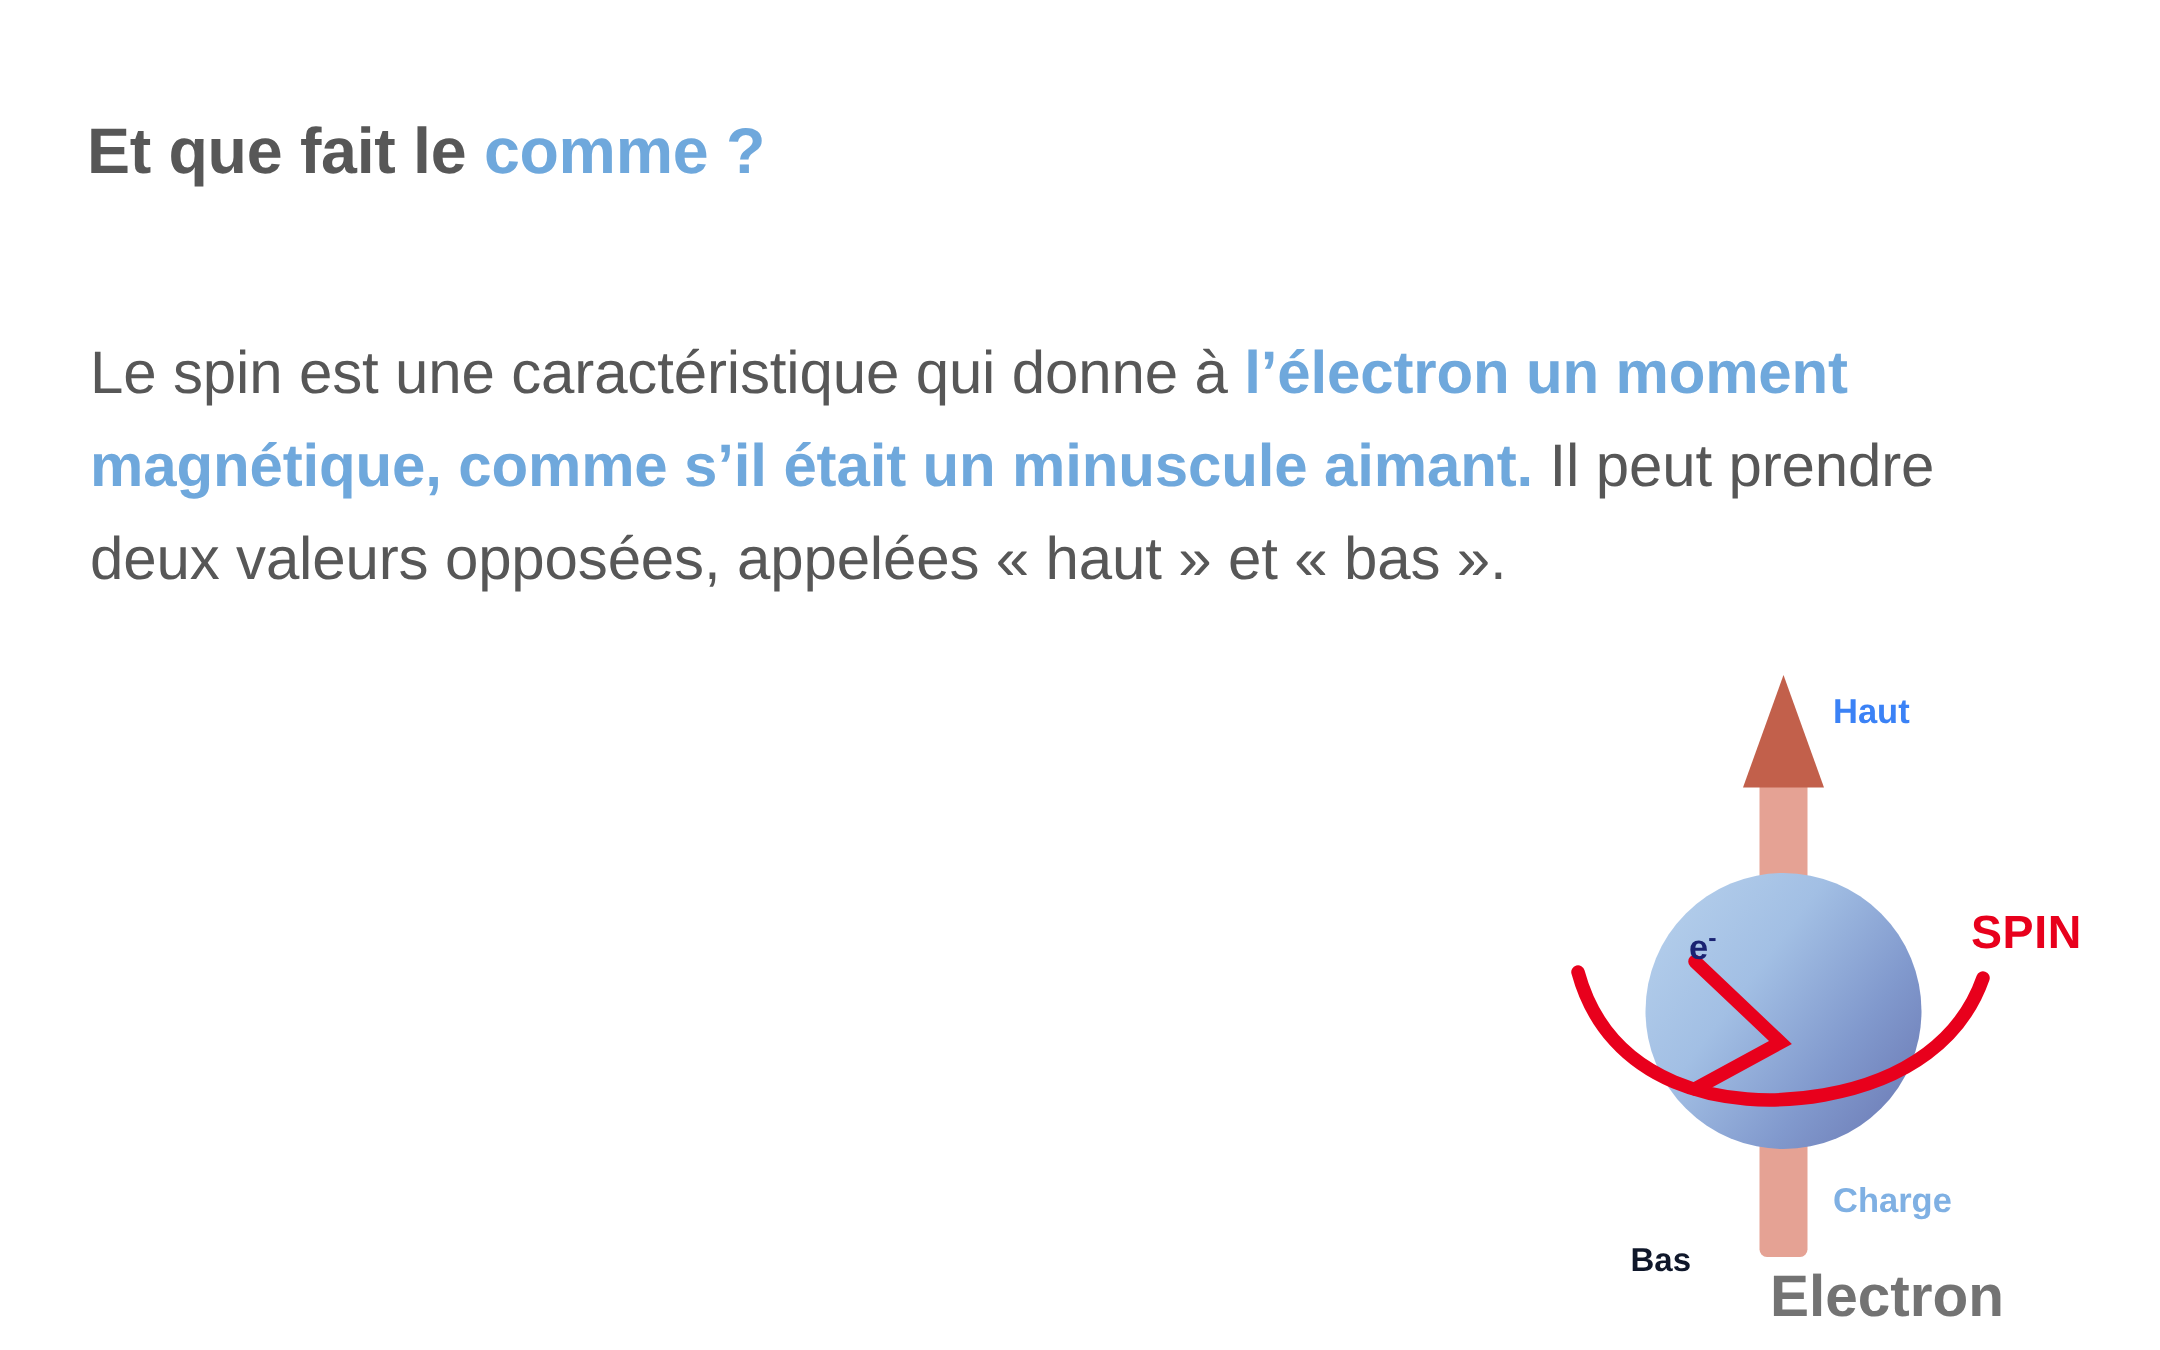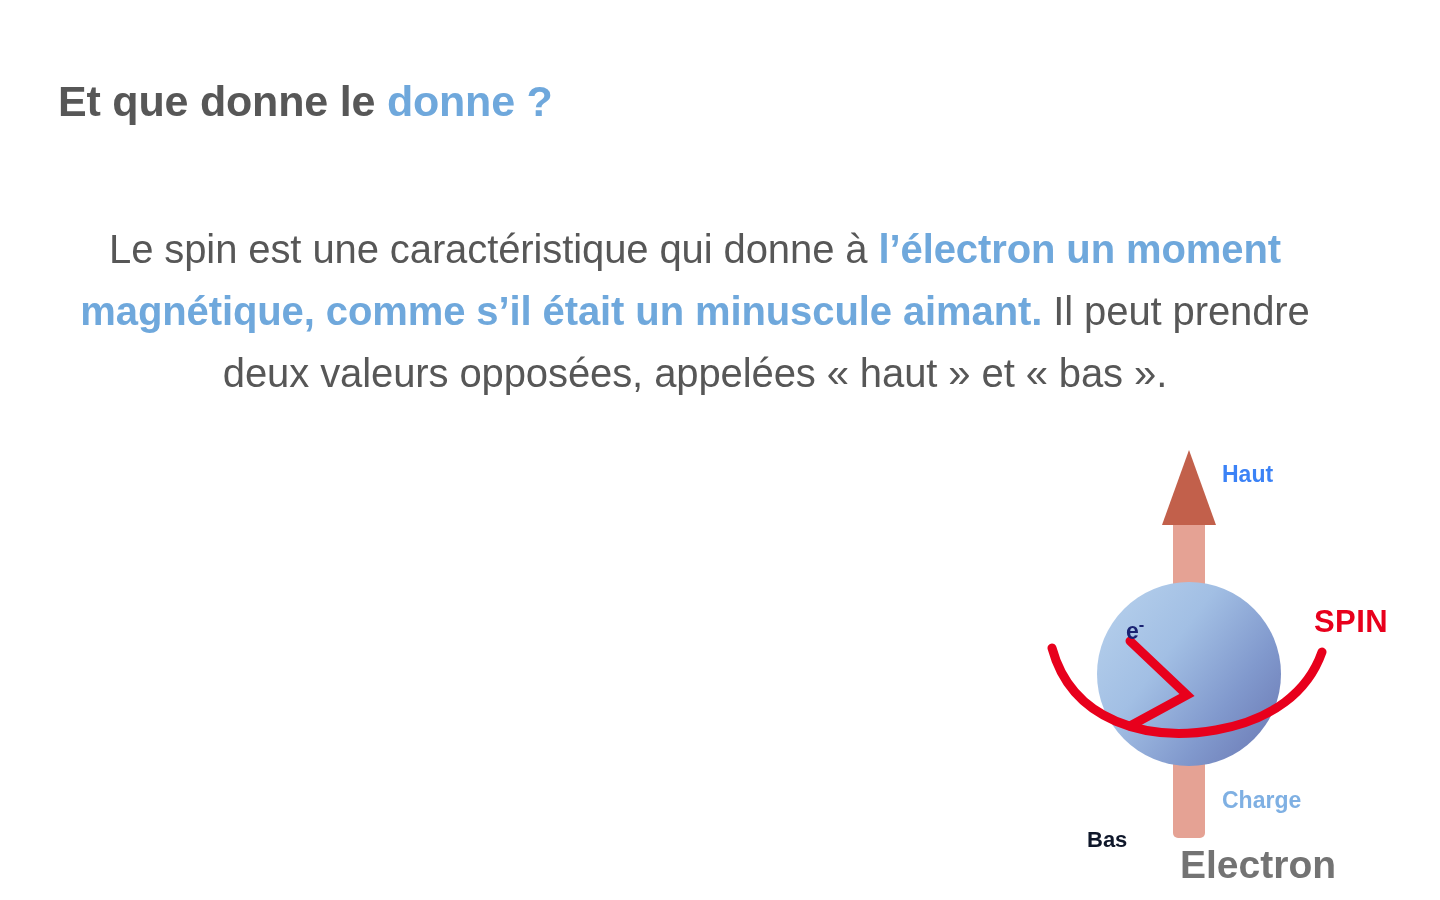--- a/index.html
+++ b/index.html
@@ -42,21 +42,20 @@
   
   .slide-body {
     position: absolute;
     left: 60px;
     top: 178px;
     width: 1270px;
     font-size: 40px;
     line-height: 1.55;
     color: #575757;
     letter-spacing: -0.1px;
-    text-align: center;
   }
   .slide-body .hl {
     color: #6fa8dc;
     font-weight: bold;
   }
 
   
   .figure {
     position: absolute;
     left: 1020px;
@@ -116,21 +115,21 @@
     font-size: 0.72em;
     vertical-align: super;
     line-height: 0;
   }
 </style>
 </head>
 <body>
 
 <div class="slide">
 
-  <h1 class="slide-title"><span>Et que donne le </span><span class="accent">donne ?</span></h1>
+  <h1 class="slide-title"><span>Et que fait le </span><span class="accent">comme ?</span></h1>
 
   <p class="slide-body"><span>Le spin est une caractéristique qui donne à </span><span class="hl">l’électron un moment magnétique, comme s’il était un minuscule aimant.</span><span> Il peut prendre deux valeurs opposées, appelées « haut » et « bas ».</span></p>
 
   <div class="figure">
     <svg width="420" height="470" viewBox="0 0 420 470">
       <defs>
         <linearGradient id="sphereGrad" x1="0%" y1="10%" x2="100%" y2="85%">
           <stop offset="0%" stop-color="#b6d0ec"></stop>
           <stop offset="38%" stop-color="#a2bfe4"></stop>
           <stop offset="72%" stop-color="#8199cd"></stop>

